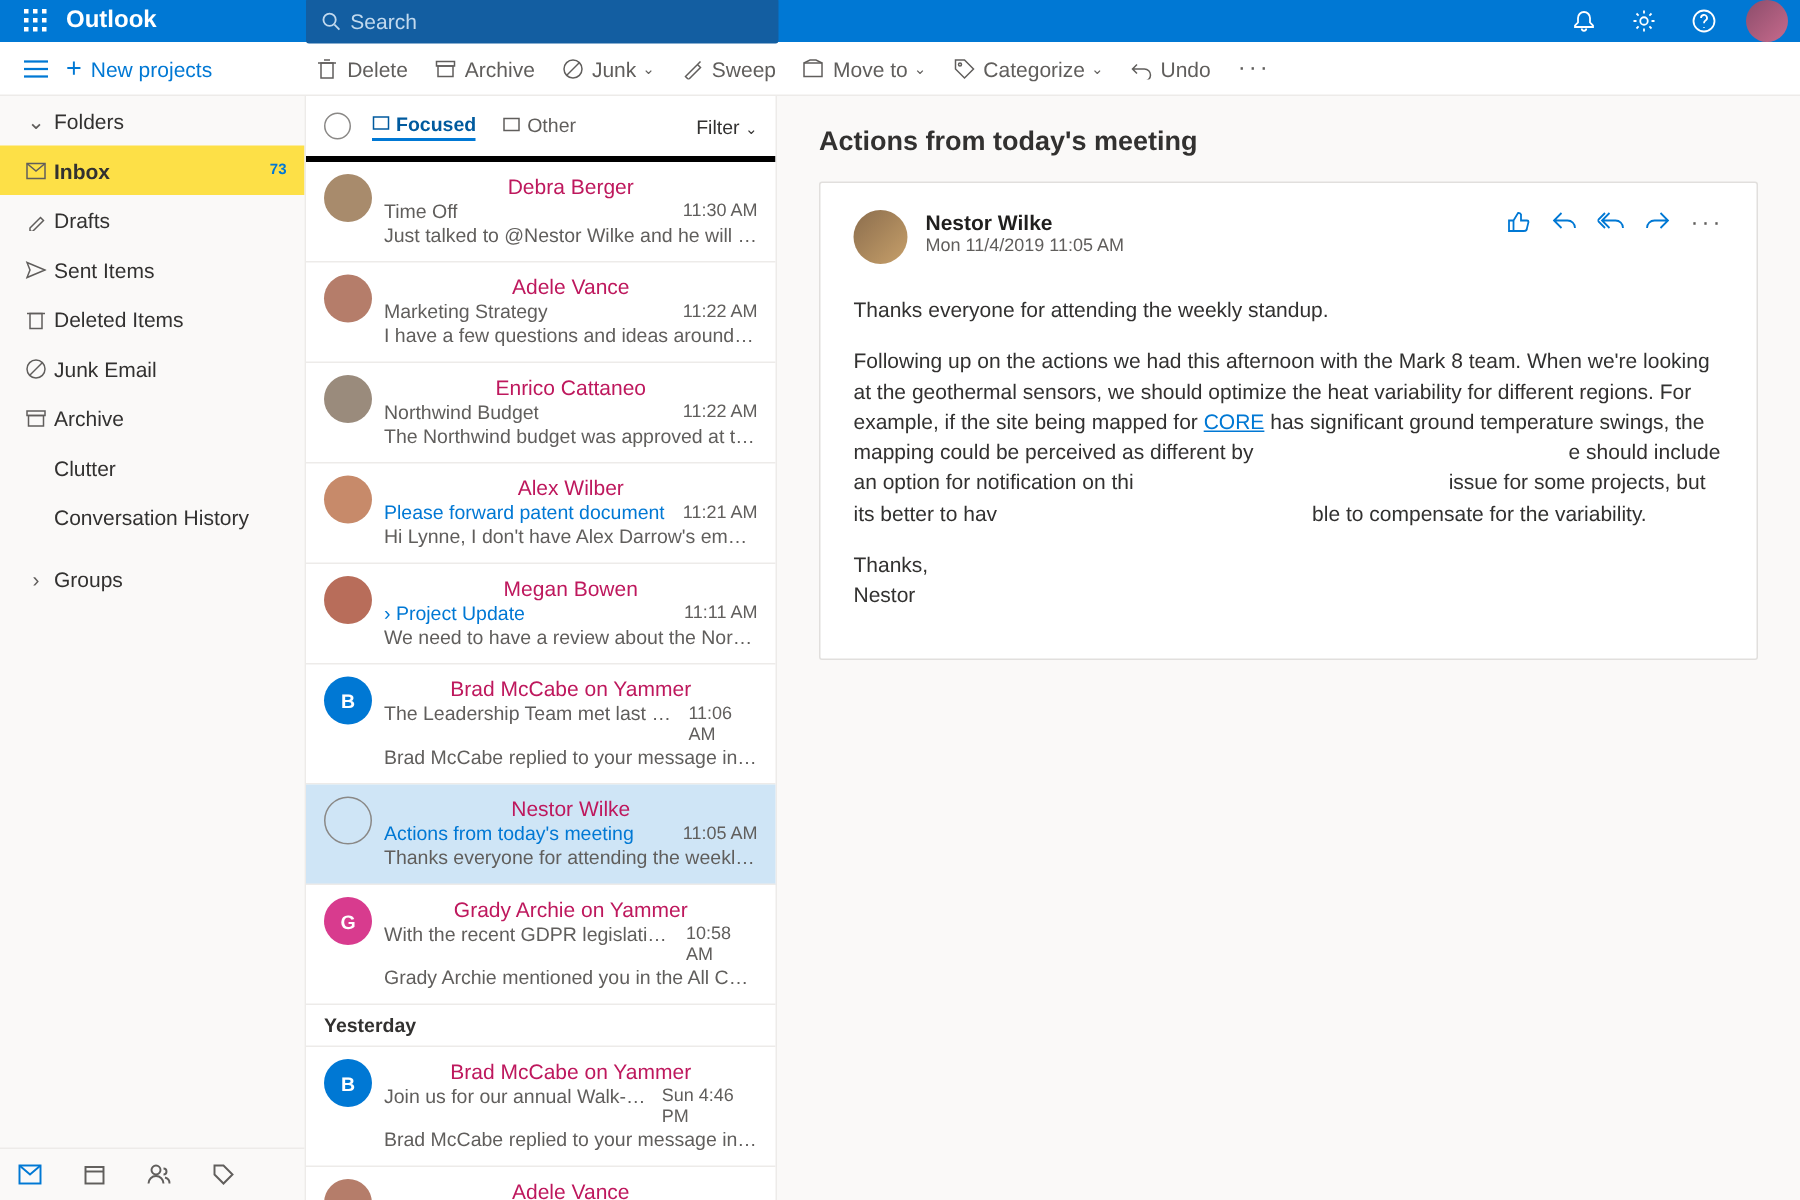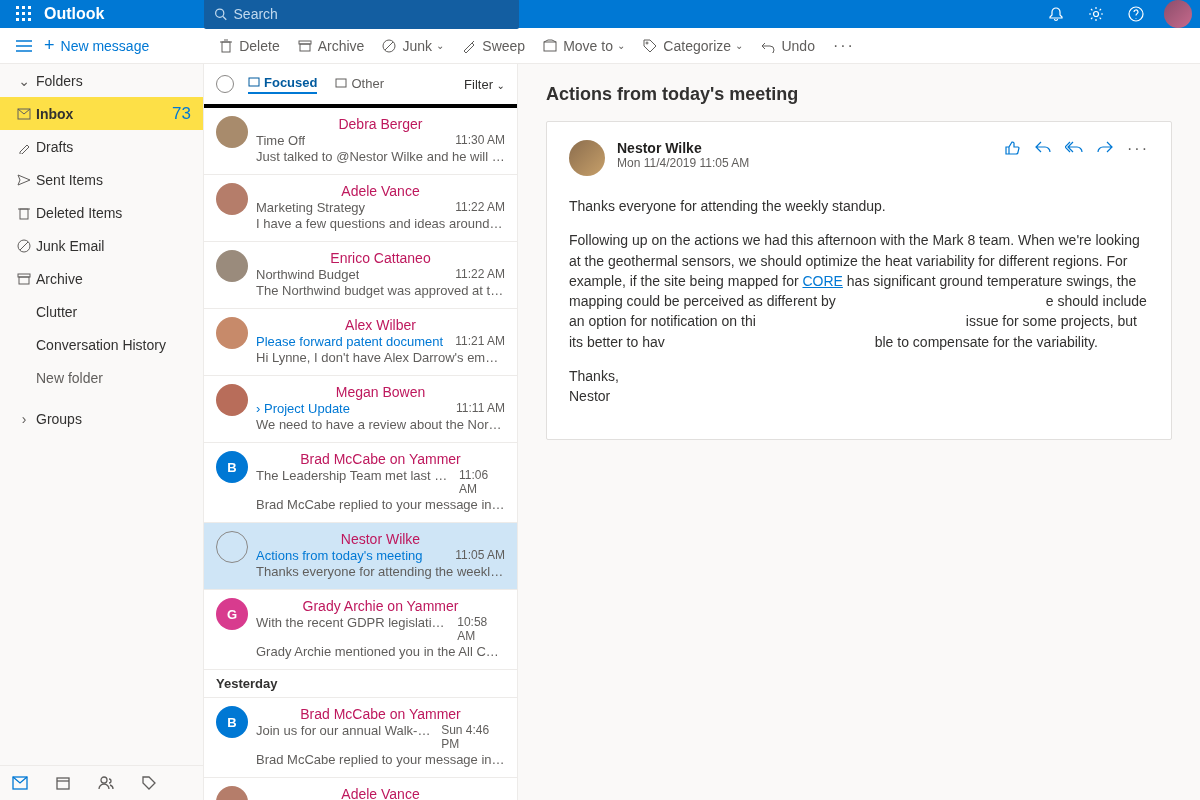--- a/index.html
+++ b/index.html
@@ -21,21 +21,21 @@
 .newmsg .plus{font-size:18px;margin-right:6px}
 .cmd{display:flex;align-items:center;color:#605e5c;font-size:14px;cursor:pointer;margin-right:18px}
 .cmd svg{margin-right:6px}
 .chev{margin-left:4px;font-size:10px}
 .more{cursor:pointer;color:#605e5c;letter-spacing:2px}
 .main{flex:1;display:flex;overflow:hidden}
 .nav{width:203px;display:flex;flex-direction:column;background:#faf9f8;font-size:14px;color:#323130}
 .nav-row{display:flex;align-items:center;height:33px;padding:0 12px;cursor:pointer}
 .nav-row .ico{width:24px;display:flex;justify-content:center;color:#605e5c}
 .nav-row .lbl{flex:1}
-.nav-row .cnt{color:#0078d4;font-weight:400;font-size:17px}
+.nav-row .cnt{color:#0078d4;font-weight:700;font-size:10px}
 .nav-row.hd{font-weight:400;color:#323130}
 .nav-row.sel{background:#fde047}
 .nav-row.sel .lbl{font-weight:600}
 .nav-bottom{margin-top:auto;display:flex;padding:10px 12px;gap:28px;border-top:1px solid #edebe9}
 .nav-bottom span{color:#0078d4;cursor:pointer}
 .list{width:315px;border-left:1px solid #edebe9;border-right:1px solid #edebe9;display:flex;flex-direction:column;overflow:hidden}
 .list-head{display:flex;align-items:center;height:44px;padding:0 12px;border-bottom:4px solid #000000;position:relative}
 .selcircle{width:18px;height:18px;border:1px solid #8a8886;border-radius:50%;margin-right:14px}
 .tabs{display:flex;gap:18px;font-size:13px;color:#605e5c}
 .tabs .tab{display:flex;align-items:center;cursor:pointer;padding-bottom:2px}
@@ -122,21 +122,21 @@
   <div class="cmdbar">
     <div class="ham">
         <svg width="16" height="12" viewBox="0 0 16 12" stroke="#0078d4" stroke-width="1.5">
           <line x1="0" y1="1" x2="16" y2="1"></line>
           <line x1="0" y1="6" x2="16" y2="6"></line>
           <line x1="0" y1="11" x2="16" y2="11"></line>
         </svg>
       </div>
     <div class="newmsg">
         <span class="plus">+</span>
-        <span>New message</span>
+        <span>New projects</span>
       </div>
     <div class="cmd">
         <svg width="14" height="14" viewBox="0 0 14 14" fill="none" stroke="#605e5c">
           <rect x="3" y="3" width="8" height="10"></rect>
           <line x1="1" y1="3" x2="13" y2="3"></line>
           <line x1="5" y1="1" x2="9" y2="1"></line>
         </svg>
         <span>Delete</span>
       </div>
     <div class="cmd">
@@ -244,24 +244,20 @@
           </span>
           <span class="lbl">Archive</span>
         </div>
       <div class="nav-row">
           <span class="ico"></span>
           <span class="lbl">Clutter</span>
         </div>
       <div class="nav-row">
           <span class="ico"></span>
           <span class="lbl">Conversation History</span>
-        </div>
-      <div class="nav-row">
-          <span class="ico"></span>
-          <span class="lbl" style="color:#605e5c">New folder</span>
         </div>
       <div class="nav-row hd" style="margin-top:8px">
           <span class="ico">›</span>
           <span class="lbl">Groups</span>
         </div>
       <div class="nav-bottom">
         <span>
             <svg width="16" height="14" viewBox="0 0 16 14" fill="none" stroke="#0078d4" stroke-width="1.3">
               <rect x="1" y="1" width="14" height="12"></rect>
               <path d="M1 1l7 6 7-6"></path>

